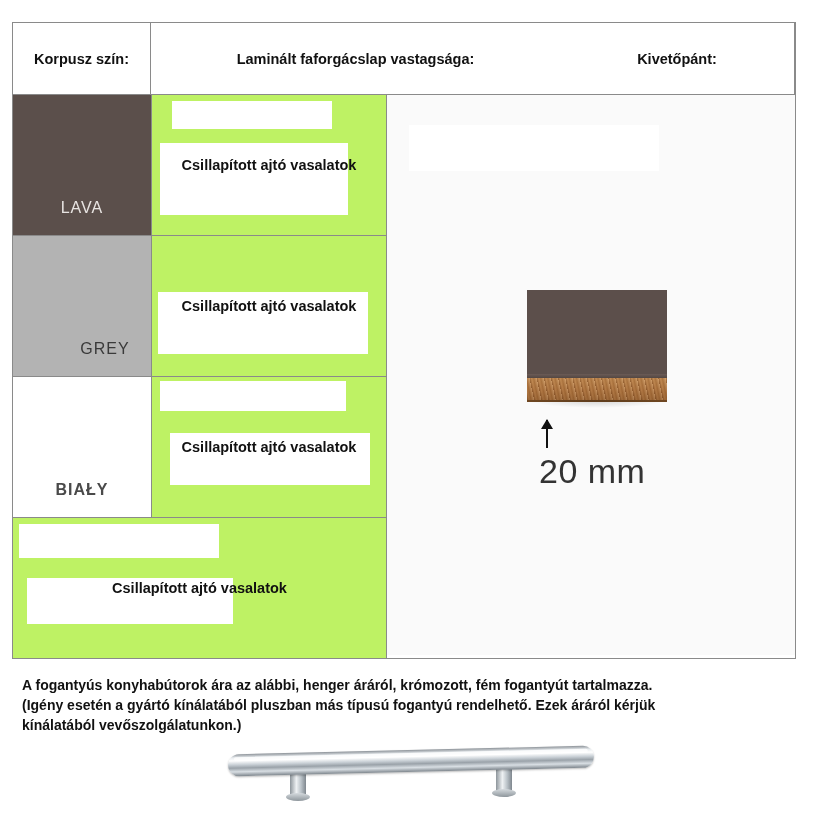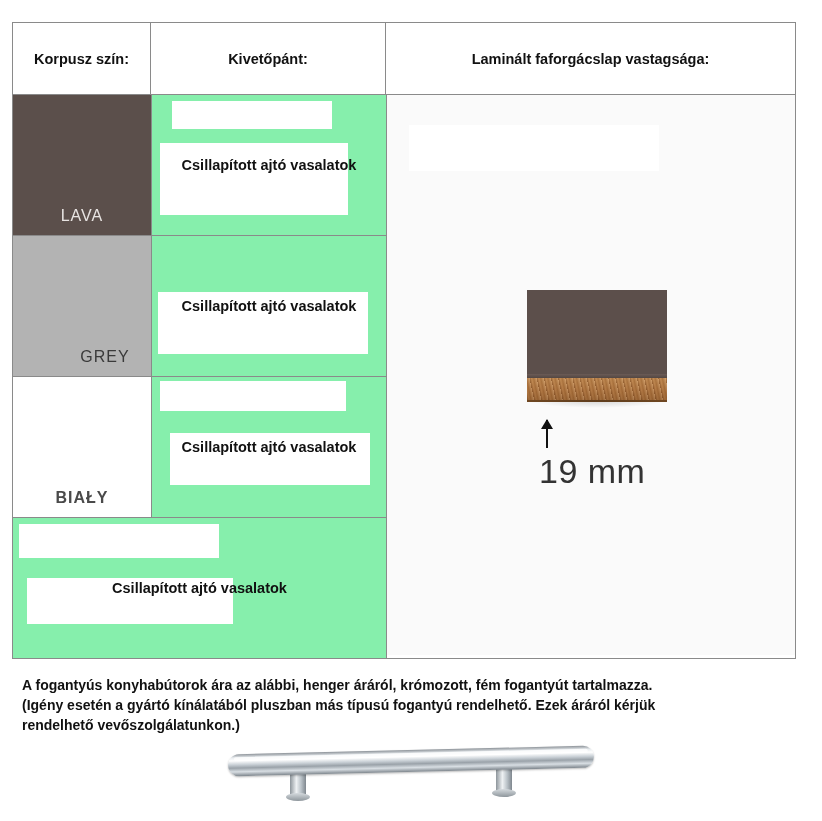--- a/index.html
+++ b/index.html
@@ -94,31 +94,31 @@
     justify-content: center;
     overflow: hidden;
   }
   .swatch-cell .swatch-label {
     position: relative;
     z-index: 2;
     font-size: 16px;
     letter-spacing: 1px;
     line-height: 1.05;
     text-align: center;
-    padding-bottom: 10px;
+    padding-bottom: 18px;
   }
   .swatch-fill {
     position: absolute;
     inset: 0;
     z-index: 1;
   }
 
   .hinge-cell {
     flex: 1 1 auto;
-    background: #86efac;
+    background: #bef264;
     display: flex;
     align-items: center;
     justify-content: center;
     text-align: center;
     font-size: 14.5px;
     font-weight: bold;
     color: #111;
     padding: 0 10px;
     position: relative;
   }
@@ -304,22 +304,22 @@
 </style>
 </head>
 <body>
 
 <div class="page">
 
   <div class="spec-table">
 
     <div class="row header-row">
       <div class="cell col-a">Korpusz szín:</div>
+      <div class="cell col-c">Laminált faforgácslap vastagsága:</div>
       <div class="cell col-b">Kivetőpánt:</div>
-      <div class="cell col-c">Laminált faforgácslap vastagsága:</div>
     </div>
 
     <div class="body-row">
 
       <div class="left-stack">
 
         <div class="color-row">
           <div class="swatch-cell">
             <div class="swatch-fill" style="background:#5b4f4b;"></div>
             <div class="swatch-label" style="color:#e8e4e2;">LAVA</div>
@@ -364,31 +364,31 @@
 
       </div>
 
       <div class="right-cell">
         <div class="white-patch"></div>
         <div class="board-group">
           <div class="board-top"></div>
           <div class="board-edge"></div>
           <div class="board-shadow"></div>
           <div class="thickness-arrow"></div>
-          <div class="thickness-label">19 mm</div>
+          <div class="thickness-label">20 mm</div>
         </div>
       </div>
 
     </div>
   </div>
 
   <div class="footer-note">
     <div>A fogantyús konyhabútorok ára az alábbi, henger áráról, krómozott, fém fogantyút tartalmazza.</div>
     <div>(Igény esetén a gyártó kínálatából pluszban más típusú fogantyú rendelhető. Ezek áráról kérjük</div>
-    <div>rendelhető vevőszolgálatunkon.)</div>
+    <div>kínálatából vevőszolgálatunkon.)</div>
   </div>
 
   <div class="handle-wrap">
     <div class="post post-left"></div>
     <div class="post post-right"></div>
     <div class="handle-bar"></div>
   </div>
 
 </div>
 

